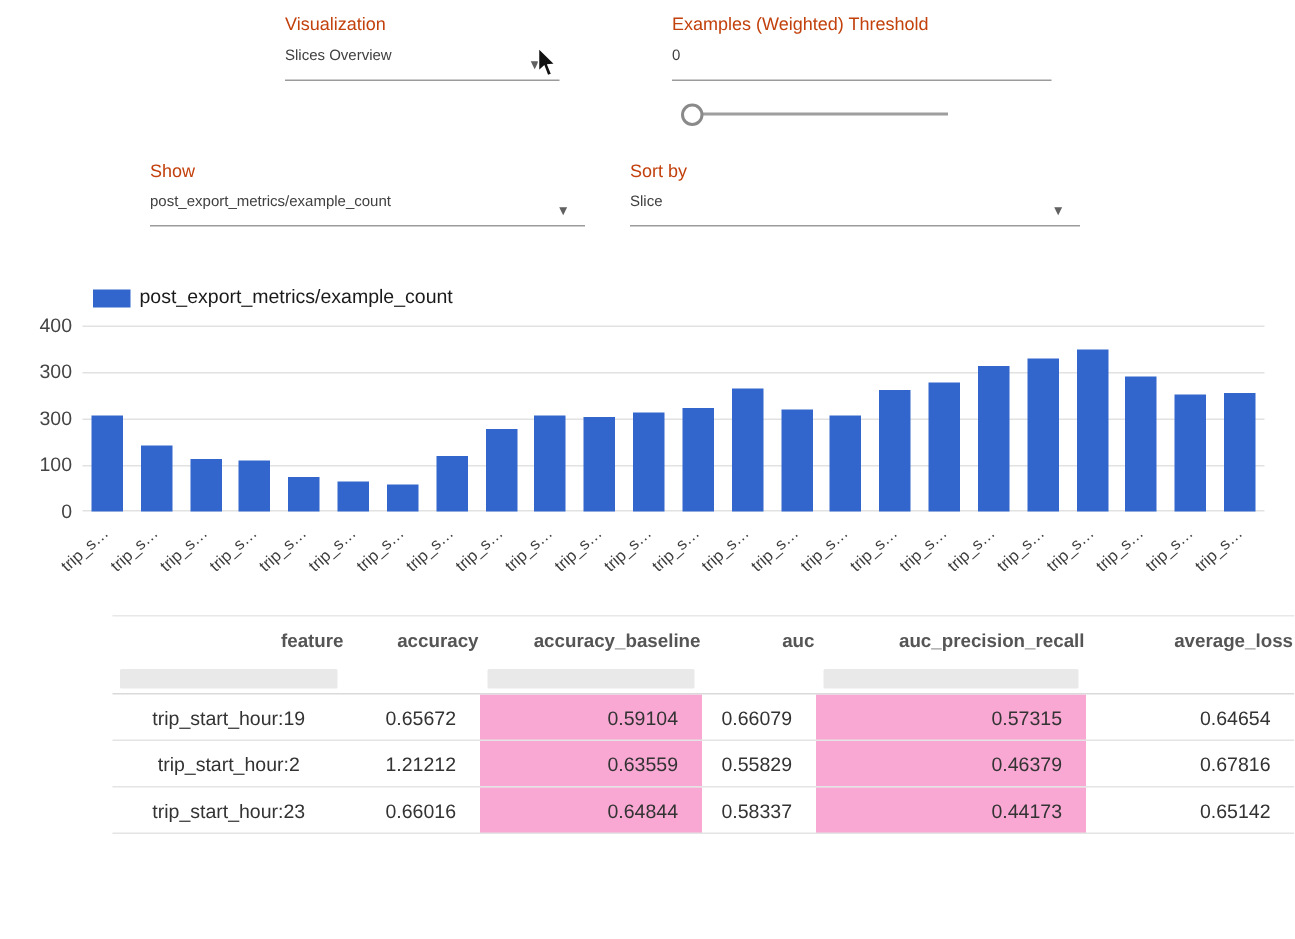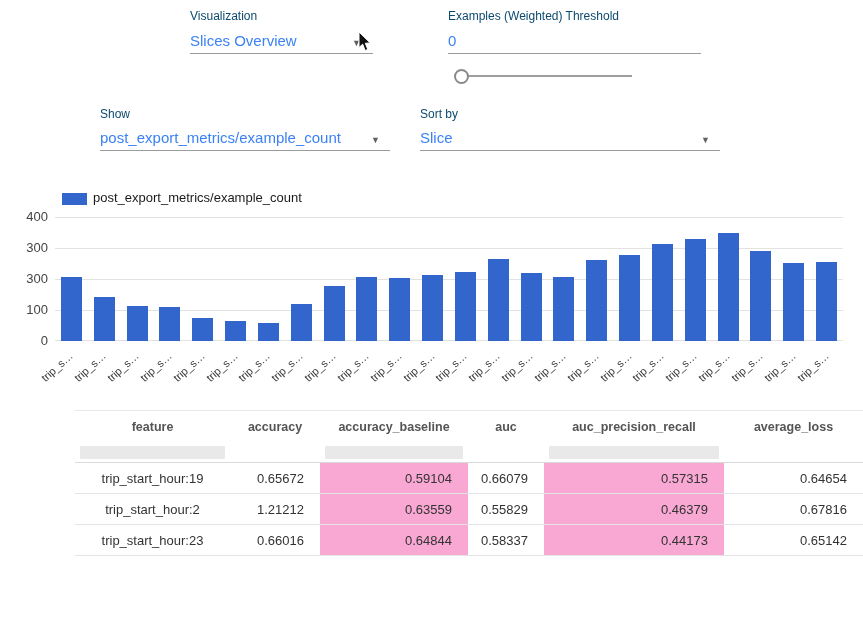--- a/index.html
+++ b/index.html
@@ -1,21 +1,21 @@
 <!DOCTYPE html>
 <html><head>
 <meta charset="utf-8">
 <style>
   html,body{margin:0;padding:0;background:#fff;}
   .root{
     position:relative;width:863px;height:626px;background:#fff;overflow:hidden;
     font-family:"Liberation Sans",sans-serif;
   }
-  .ctl-label{position:absolute;font-size:12px;color:#0c4a6e;white-space:nowrap;}
-  .ctl-value{position:absolute;font-size:15px;color:#3b82f6;white-space:nowrap;cursor:pointer;}
+  .ctl-label{position:absolute;font-size:12px;color:#c2410c;white-space:nowrap;}
+  .ctl-value{position:absolute;font-size:10px;color:#404040;white-space:nowrap;cursor:pointer;}
   .underline{position:absolute;height:1px;background:#9b9b9b;}
   .dd-arrow{position:absolute;font-size:9px;color:#616161;cursor:pointer;}
   .slider-track{position:absolute;left:460px;top:75px;width:172px;height:2px;background:#9e9e9e;}
   .slider-thumb{
     position:absolute;left:454px;top:69px;width:11px;height:11px;border-radius:50%;
     border:2px solid #8a8a8a;background:#fff;cursor:pointer;
   }
   .legend-swatch{position:absolute;left:62px;top:193px;width:25px;height:12px;}
   .legend-text{position:absolute;left:93px;top:190px;font-size:13px;color:#1a1a1a;white-space:nowrap;}
   .plot{position:absolute;left:55px;top:217px;width:788px;height:124px;}
@@ -24,21 +24,21 @@
   .ytick{position:absolute;width:36px;text-align:right;font-size:13px;color:#444;}
   .xlabel{
     position:absolute;width:70px;text-align:right;font-size:11px;color:#3c3c3c;
     white-space:nowrap;transform:rotate(-42deg);transform-origin:100% 50%;
   }
   .metrics-table{
     position:absolute;left:75px;top:410px;width:788px;border-collapse:collapse;
     table-layout:fixed;font-size:13px;color:#333;
   }
   .metrics-table th{
-    font-weight:bold;color:#555;font-size:12.5px;height:30px;text-align:center;
+    font-weight:bold;color:#555;font-size:12.5px;height:30px;text-align:right;
     border-top:1px solid #e8e8e8;font-family:"Liberation Sans",sans-serif;cursor:pointer;
   }
   .filter-row td{height:17px;border-bottom:1px solid #dadada;}
   .filter-box{height:13px;margin:1px 4px;background:#e9e9e9;border-radius:1px;cursor:text;}
   .data-row td{height:28px;border-bottom:1px solid #e4e4e4;}
   td.feat{text-align:center;}
   td.num{text-align:right;padding-right:16px;}
   .shade{background:#f9a8d4;}
   .cursor-svg{position:absolute;left:356px;top:31px;width:16px;height:22px;pointer-events:none;}
 </style>

